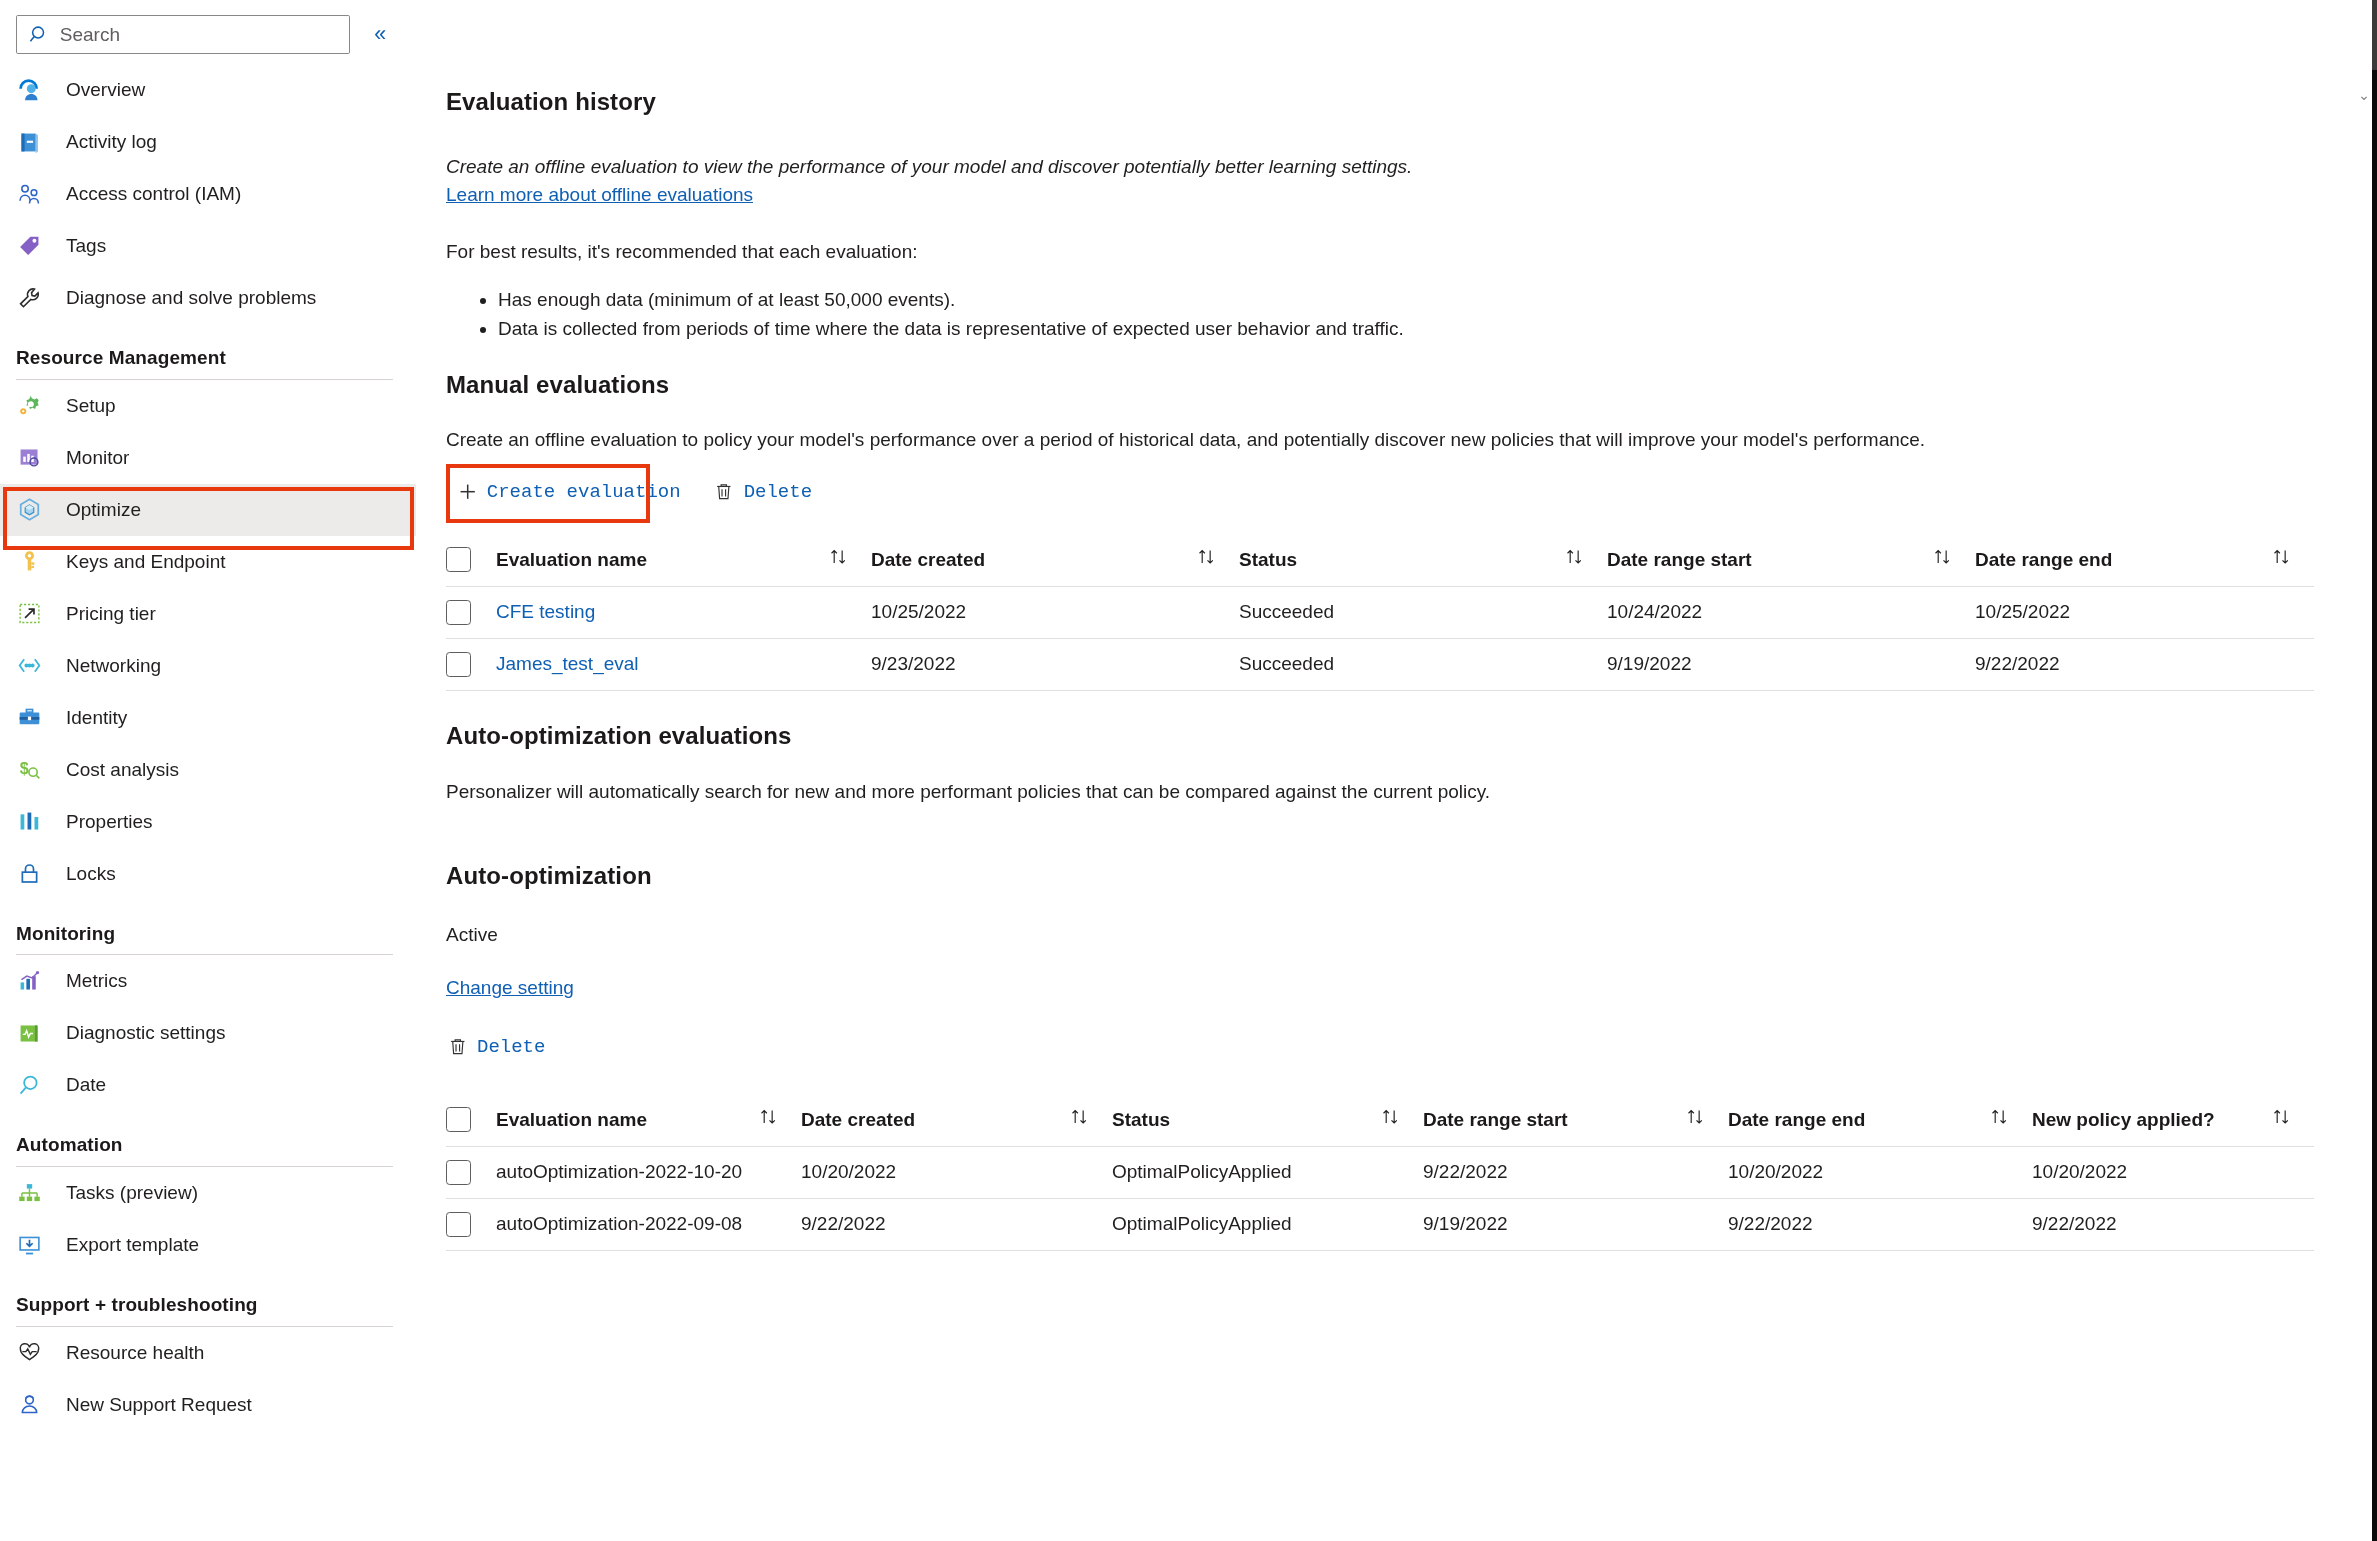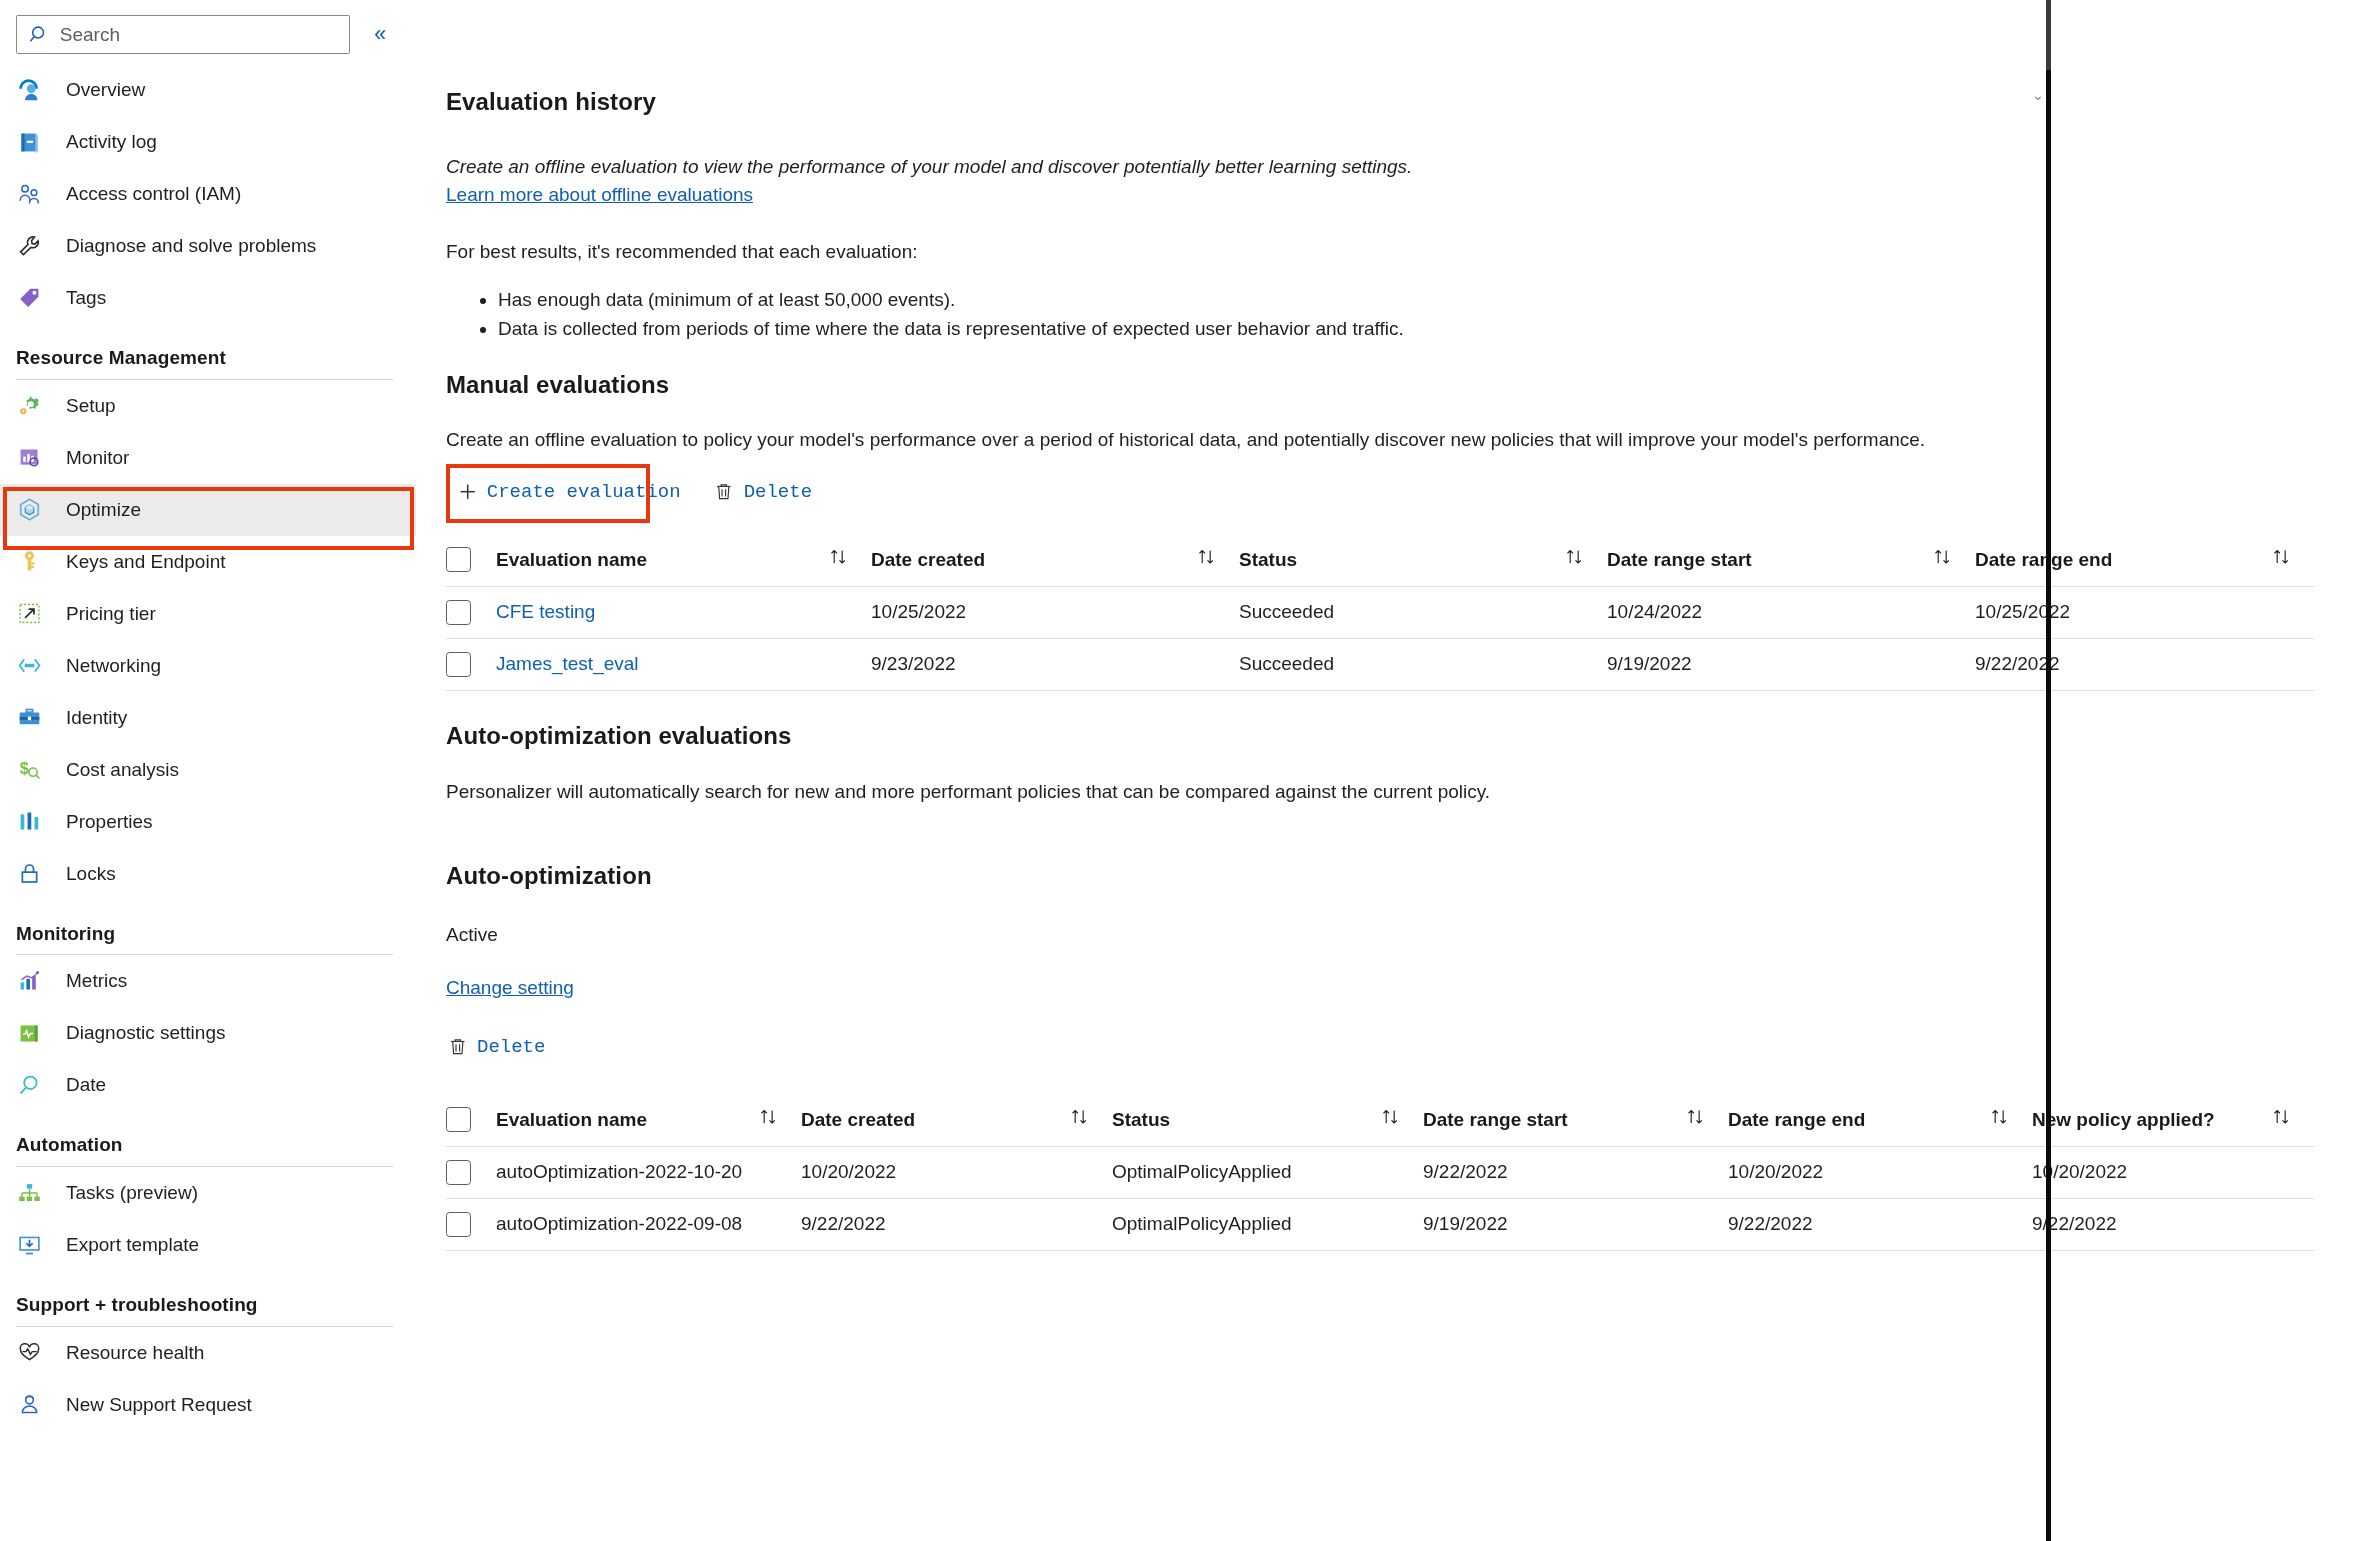--- a/index.html
+++ b/index.html
@@ -4,21 +4,21 @@
 <style>
   * { box-sizing: border-box; margin: 0; padding: 0; }
   html, body {
     width: 2377px;
     height: 1542px;
     background: #ffffff;
     font-family: "Liberation Sans", sans-serif;
     color: #1b1a19;
     overflow: hidden;
   }
-  .page { position: relative; width: 2051px; height: 1542px; background: #4c1d95; }
+  .page { position: relative; width: 2377px; height: 1542px; background: #4c1d95; }
 
   
   .sidebar {
     position: absolute;
     left: 0; top: 0;
     width: 416px; height: 1542px;
     background: #ffffff;
   }
   .search-row {
     position: absolute;
@@ -246,35 +246,35 @@
               <path d="M3.4 21c0-3.6 2.5-6.2 5.6-6.2s5.6 2.6 5.6 6.2"></path>
             <circle cx="19" cy="12" r="3.2"></circle>
               <path d="M14 24c0-3.2 2.2-5.6 5-5.6s5 2.4 5 5.6"></path>
           </svg>
         </span>
         <span class="nav-label">Access control (IAM)</span>
       </div>
 
       <div class="nav-item">
         <span class="nav-ico">
+          <svg width="25" height="25" viewBox="0 0 28 28">
+            <path d="M15 3H24v9L12.5 23.5 3.5 14.5z" fill="#8661c5"></path>
+            <circle cx="19.5" cy="7.5" r="2.2" fill="#fff"></circle>
+          </svg>
+        </span>
+        <span class="nav-label">Tags</span>
+      </div>
+
+      <div class="nav-item">
+        <span class="nav-ico">
           <svg width="25" height="25" viewBox="0 0 28 28" fill="none" stroke="#2b2b2b" stroke-width="1.8">
             <path d="M19.5 3.5a6.2 6.2 0 0 0-7.3 8.2L4 20l3.2 3.2 8.3-8.2a6.2 6.2 0 0 0 8.1-7.3l-3.6 3.6-3.1-.6-.6-3.1z"></path>
           </svg>
         </span>
         <span class="nav-label">Diagnose and solve problems</span>
-      </div>
-
-      <div class="nav-item">
-        <span class="nav-ico">
-          <svg width="25" height="25" viewBox="0 0 28 28">
-            <path d="M15 3H24v9L12.5 23.5 3.5 14.5z" fill="#8661c5"></path>
-            <circle cx="19.5" cy="7.5" r="2.2" fill="#fff"></circle>
-          </svg>
-        </span>
-        <span class="nav-label">Tags</span>
       </div>
 
       <div class="nav-group">
         <div class="nav-group-title">Resource Management</div>
         <div class="nav-group-rule"></div>
       </div>
 
       <div class="nav-item">
         <span class="nav-ico">
           <svg width="25" height="25" viewBox="0 0 28 28">

